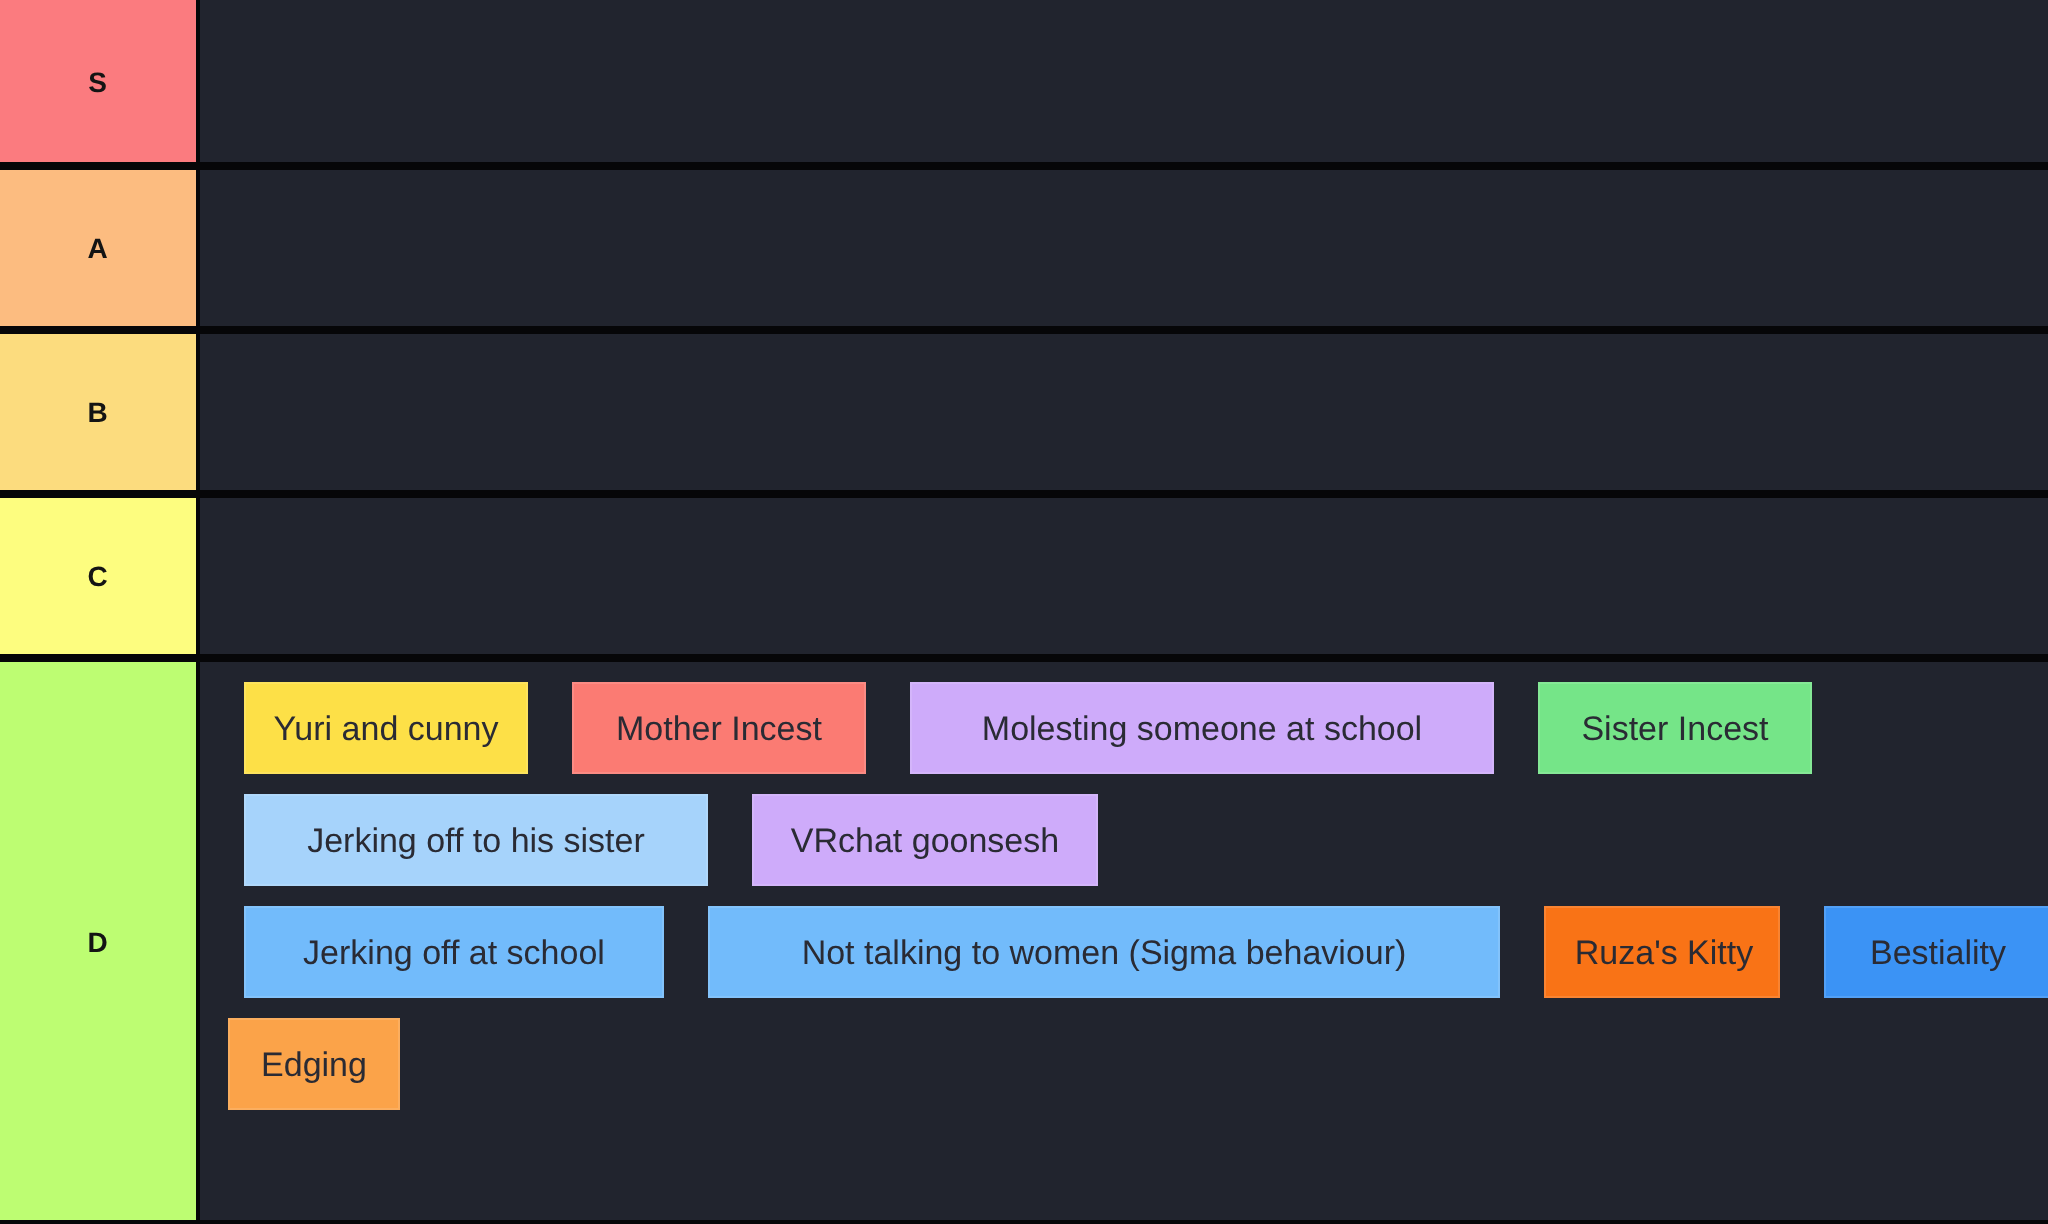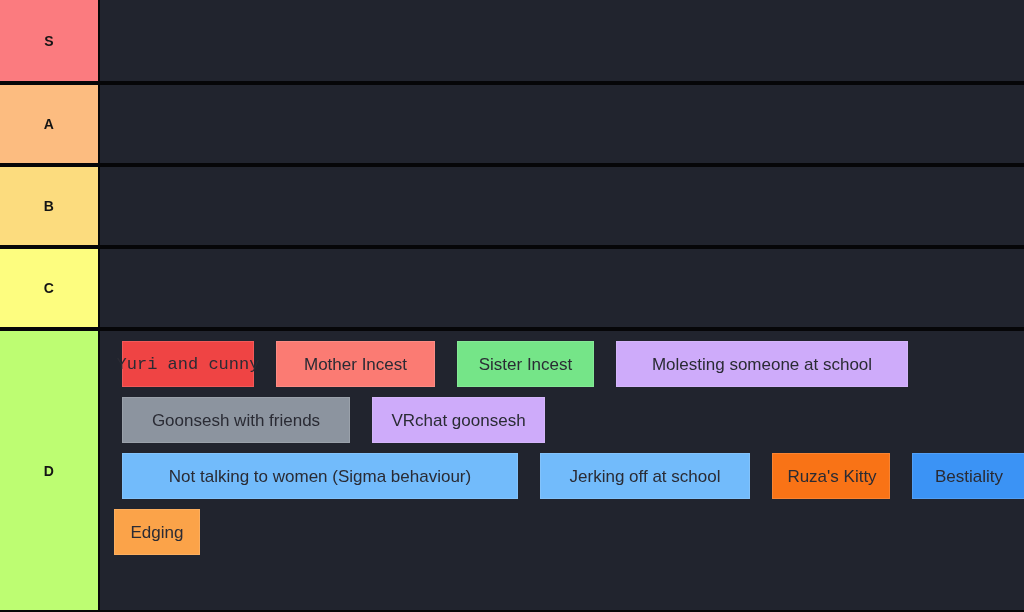--- a/index.html
+++ b/index.html
@@ -105,32 +105,32 @@
       <div class="tier-items"></div>
     </div>
     <div class="tier-row empty" style="height: 82px; border-top-color: rgb(6, 6, 8); border-bottom-color: rgb(6, 6, 8);">
       <div class="tier-label" style="background: rgb(253, 253, 127); border-right-color: rgb(6, 6, 8);">C</div>
       <div class="tier-items"></div>
     </div>
     <div class="tier-row" style="height: 283px; border-top-color: rgb(6, 6, 8); border-bottom-color: rgb(6, 6, 8);">
       <div class="tier-label" style="background: rgb(189, 253, 114); border-right-color: rgb(6, 6, 8);">D</div>
       <div class="tier-items">
         <div class="chip-row">
-          <div class="chip" style="background: #ef4444; width: 132px; font-family: Liberation Mono, monospace;">Yuri and cunny</div>
-          <div class="chip" style="background: rgb(251, 123, 115); width: 159px;">Mother Incest</div>
+          <div class="chip" style="background: #fde047; width: 142px;">Yuri and cunny</div>
+          <div class="chip" style="background: rgb(251, 123, 115); width: 147px;">Mother Incest</div>
+          <div class="chip" style="background: rgb(206, 171, 250); width: 292px;">Molesting someone at school</div>
           <div class="chip" style="background: rgb(117, 229, 136); width: 137px;">Sister Incest</div>
-          <div class="chip" style="background: rgb(206, 171, 250); width: 292px;">Molesting someone at school</div>
         </div>
         <div class="chip-row">
-          <div class="chip" style="background: rgb(140, 148, 159); width: 228px;">Goonsesh with friends</div>
+          <div class="chip" style="background: rgb(166, 211, 251); width: 232px;">Jerking off to his sister</div>
           <div class="chip" style="background: rgb(206, 171, 250); width: 173px;">VRchat goonsesh</div>
         </div>
         <div class="chip-row">
+          <div class="chip" style="background: rgb(114, 187, 251); width: 210px;">Jerking off at school</div>
           <div class="chip" style="background: rgb(114, 187, 251); width: 396px;">Not talking to women (Sigma behaviour)</div>
-          <div class="chip" style="background: rgb(114, 187, 251); width: 210px;">Jerking off at school</div>
           <div class="chip" style="background: #f97316; width: 118px; padding-left: 20px;">Ruza's Kitty</div>
           <div class="chip" style="background: rgb(59, 147, 245); width: 114px;">Bestiality</div>
         </div>
         <div class="chip-row">
           <div class="chip" style="background: rgb(251, 163, 73); width: 86px; margin-left: 14px;">Edging</div>
         </div>
       </div>
     </div>
   </div>
 

